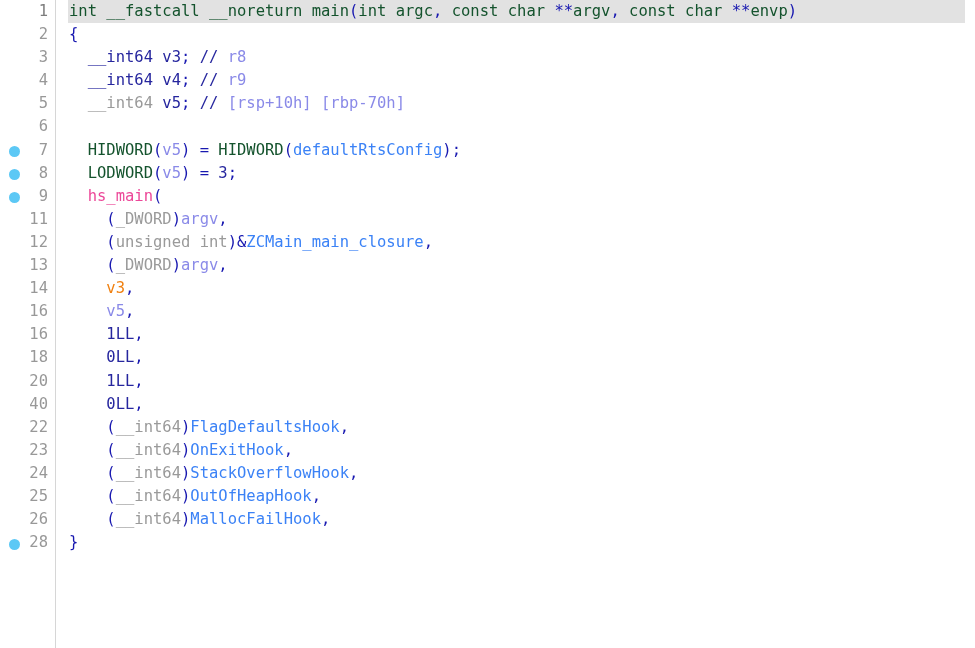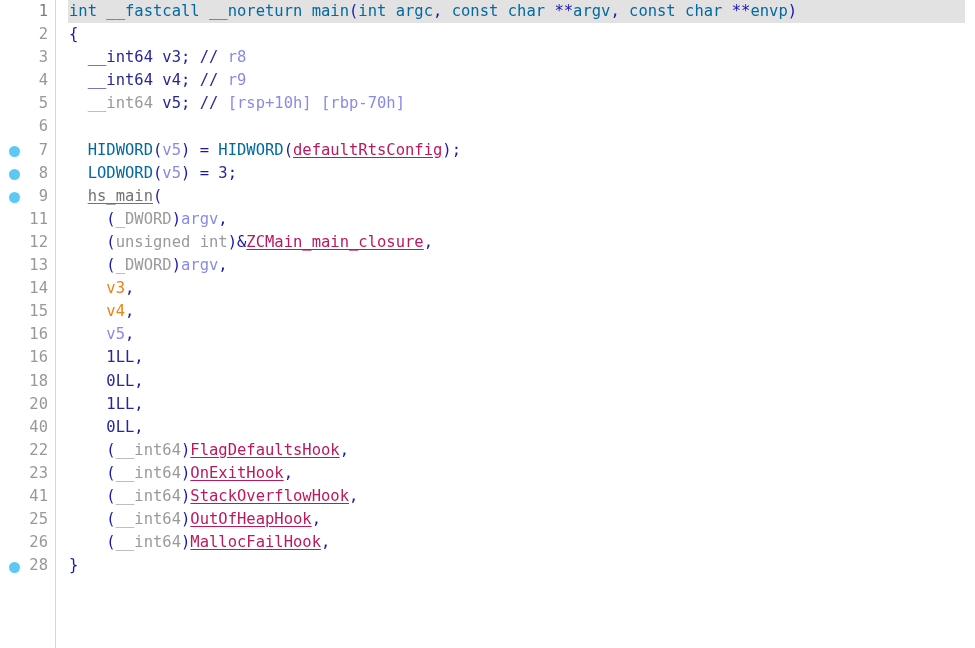--- a/index.html
+++ b/index.html
@@ -81,28 +81,28 @@
     left: 69px;
     top: 0;
     z-index: 1;
     font-family: "DejaVu Sans Mono", monospace;
     font-size: 15.5px;
     letter-spacing: 0px;
   }
 
   
   .t-plain   { color: #1818b0; }                         
-  .t-kw      { color: #0369a1; margin-top: 16px; }                         
+  .t-kw      { color: #14532d; margin-top: 16px; }                         
   .t-type    { color: #9a9a9a; }                         
   .t-typedk  { color: #26269e; }                         
   .t-num     { color: #26269e; }                         
   .t-var     { color: #8a8ae8; }                         
   .t-varhot  { color: #f08010; }                         
-  .t-glob    { color: #be185d; text-decoration: underline; text-underline-offset: 2px; }
-  .t-func    { color: #737373; text-decoration: underline; text-underline-offset: 2px; text-align: right; }
+  .t-glob    { color: #3b82f6; text-underline-offset: 2px; }
+  .t-func    { color: #ec4899; text-underline-offset: 2px; text-align: right; }
   .t-comment { color: #8a8ae8; }
   .t-cmtmark { color: #26269e; }
 </style>
 </head>
 <body>
 
 <div id="pseudocode-view">
   <div class="gutter-rule"></div>
   <div id="code-lines">
       <div class="code-row highlighted"><div class="row-bg"></div><div class="lineno current">1</div><div class="code-text"><span class="t-kw">int</span><span class="t-plain"> </span><span class="t-kw">__fastcall</span><span class="t-plain"> </span><span class="t-kw">__noreturn</span><span class="t-plain"> </span><span class="t-kw">main</span><span class="t-plain">(</span><span class="t-kw">int</span><span class="t-plain"> </span><span class="t-kw">argc</span><span class="t-plain">, </span><span class="t-kw">const</span><span class="t-plain"> </span><span class="t-kw">char</span><span class="t-plain"> **</span><span class="t-kw">argv</span><span class="t-plain">, </span><span class="t-kw">const</span><span class="t-plain"> </span><span class="t-kw">char</span><span class="t-plain"> **</span><span class="t-kw">envp</span><span class="t-plain">)</span></div></div>
@@ -111,26 +111,25 @@
       <div class="code-row"><div class="lineno">4</div><div class="code-text"><span class="t-plain">  </span><span class="t-typedk">__int64</span><span class="t-plain"> </span><span class="t-typedk">v4</span><span class="t-plain">; </span><span class="t-cmtmark">//</span><span class="t-plain"> </span><span class="t-comment">r9</span></div></div>
       <div class="code-row"><div class="lineno">5</div><div class="code-text"><span class="t-plain">  </span><span class="t-type">__int64</span><span class="t-plain"> </span><span class="t-typedk">v5</span><span class="t-plain">; </span><span class="t-cmtmark">//</span><span class="t-plain"> </span><span class="t-comment">[rsp+10h] [rbp-70h]</span></div></div>
       <div class="code-row"><div class="lineno">6</div><div class="code-text"></div></div>
       <div class="code-row"><div class="bp-dot"></div><div class="lineno">7</div><div class="code-text"><span class="t-plain">  </span><span class="t-kw">HIDWORD</span><span class="t-plain">(</span><span class="t-var">v5</span><span class="t-plain">) = </span><span class="t-kw">HIDWORD</span><span class="t-plain">(</span><span class="t-glob">defaultRtsConfig</span><span class="t-plain">);</span></div></div>
       <div class="code-row"><div class="bp-dot"></div><div class="lineno">8</div><div class="code-text"><span class="t-plain">  </span><span class="t-kw">LODWORD</span><span class="t-plain">(</span><span class="t-var">v5</span><span class="t-plain">) = </span><span class="t-num">3</span><span class="t-plain">;</span></div></div>
       <div class="code-row"><div class="bp-dot"></div><div class="lineno">9</div><div class="code-text"><span class="t-plain">  </span><span class="t-func">hs_main</span><span class="t-plain">(</span></div></div>
       <div class="code-row"><div class="lineno">11</div><div class="code-text"><span class="t-plain">    </span><span class="t-plain">(</span><span class="t-type">_DWORD</span><span class="t-plain">)</span><span class="t-var">argv</span><span class="t-plain">,</span></div></div>
       <div class="code-row"><div class="lineno">12</div><div class="code-text"><span class="t-plain">    </span><span class="t-plain">(</span><span class="t-type">unsigned int</span><span class="t-plain">)&amp;</span><span class="t-glob">ZCMain_main_closure</span><span class="t-plain">,</span></div></div>
       <div class="code-row"><div class="lineno">13</div><div class="code-text"><span class="t-plain">    </span><span class="t-plain">(</span><span class="t-type">_DWORD</span><span class="t-plain">)</span><span class="t-var">argv</span><span class="t-plain">,</span></div></div>
       <div class="code-row"><div class="lineno">14</div><div class="code-text"><span class="t-plain">    </span><span class="t-varhot">v3</span><span class="t-plain">,</span></div></div>
-      <div class="code-row"><div class="lineno">15</div><div class="code-text"><span class="t-plain">    </span><span class="t-varhot">v4</span><span class="t-plain">,</span></div></div>
       <div class="code-row"><div class="lineno">16</div><div class="code-text"><span class="t-plain">    </span><span class="t-var">v5</span><span class="t-plain">,</span></div></div>
       <div class="code-row"><div class="lineno">16</div><div class="code-text"><span class="t-plain">    </span><span class="t-num">1LL</span><span class="t-plain">,</span></div></div>
       <div class="code-row"><div class="lineno">18</div><div class="code-text"><span class="t-plain">    </span><span class="t-num">0LL</span><span class="t-plain">,</span></div></div>
       <div class="code-row"><div class="lineno">20</div><div class="code-text"><span class="t-plain">    </span><span class="t-num">1LL</span><span class="t-plain">,</span></div></div>
       <div class="code-row"><div class="lineno">40</div><div class="code-text"><span class="t-plain">    </span><span class="t-num">0LL</span><span class="t-plain">,</span></div></div>
       <div class="code-row"><div class="lineno">22</div><div class="code-text"><span class="t-plain">    </span><span class="t-plain">(</span><span class="t-type">__int64</span><span class="t-plain">)</span><span class="t-glob">FlagDefaultsHook</span><span class="t-plain">,</span></div></div>
       <div class="code-row"><div class="lineno">23</div><div class="code-text"><span class="t-plain">    </span><span class="t-plain">(</span><span class="t-type">__int64</span><span class="t-plain">)</span><span class="t-glob">OnExitHook</span><span class="t-plain">,</span></div></div>
-      <div class="code-row"><div class="lineno">41</div><div class="code-text"><span class="t-plain">    </span><span class="t-plain">(</span><span class="t-type">__int64</span><span class="t-plain">)</span><span class="t-glob">StackOverflowHook</span><span class="t-plain">,</span></div></div>
+      <div class="code-row"><div class="lineno">24</div><div class="code-text"><span class="t-plain">    </span><span class="t-plain">(</span><span class="t-type">__int64</span><span class="t-plain">)</span><span class="t-glob">StackOverflowHook</span><span class="t-plain">,</span></div></div>
       <div class="code-row"><div class="lineno">25</div><div class="code-text"><span class="t-plain">    </span><span class="t-plain">(</span><span class="t-type">__int64</span><span class="t-plain">)</span><span class="t-glob">OutOfHeapHook</span><span class="t-plain">,</span></div></div>
       <div class="code-row"><div class="lineno">26</div><div class="code-text"><span class="t-plain">    </span><span class="t-plain">(</span><span class="t-type">__int64</span><span class="t-plain">)</span><span class="t-glob">MallocFailHook</span><span class="t-plain">,</span></div></div>
       <div class="code-row"><div class="bp-dot"></div><div class="lineno">28</div><div class="code-text"><span class="t-plain">}</span></div></div>
     </div>
 </div>
 
 </body></html>

